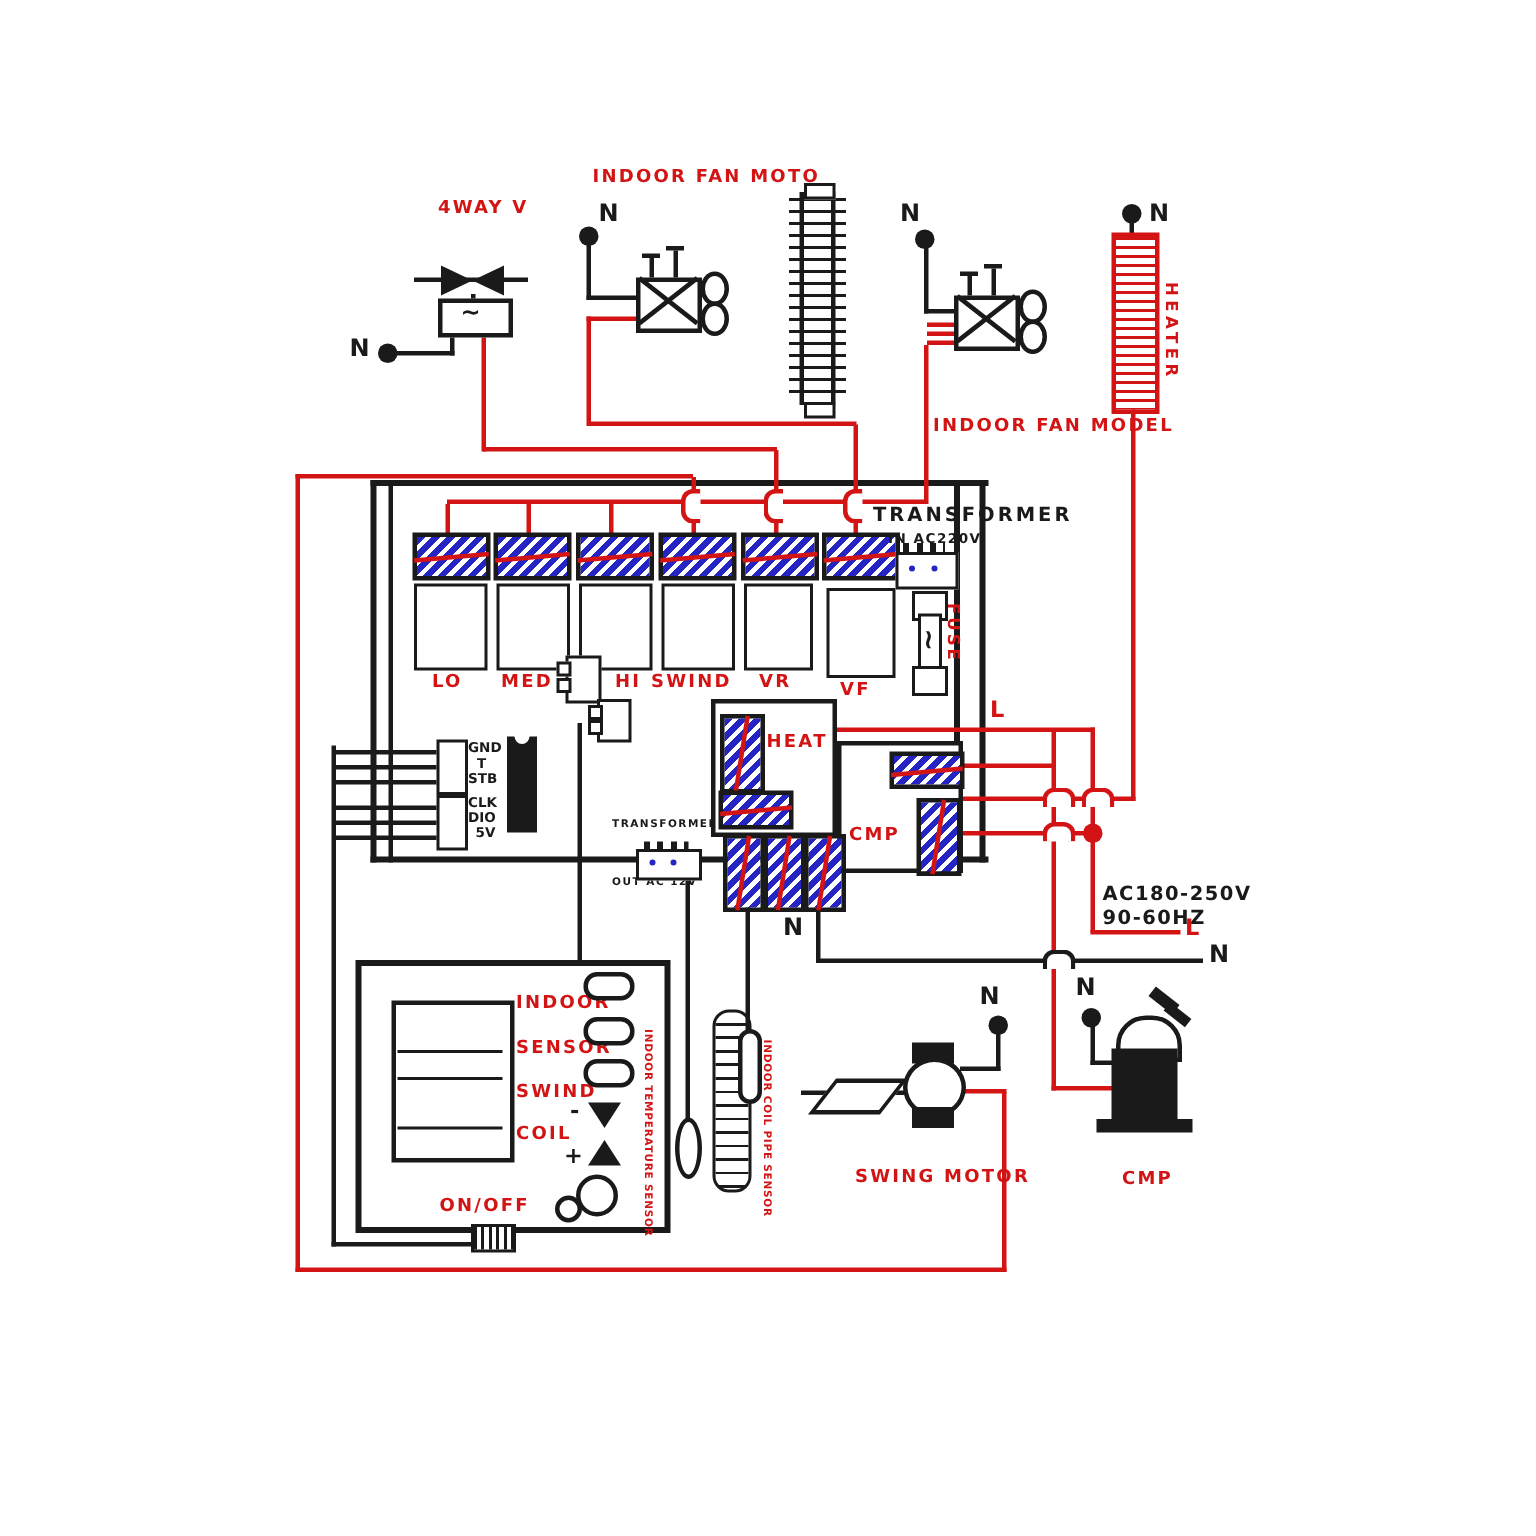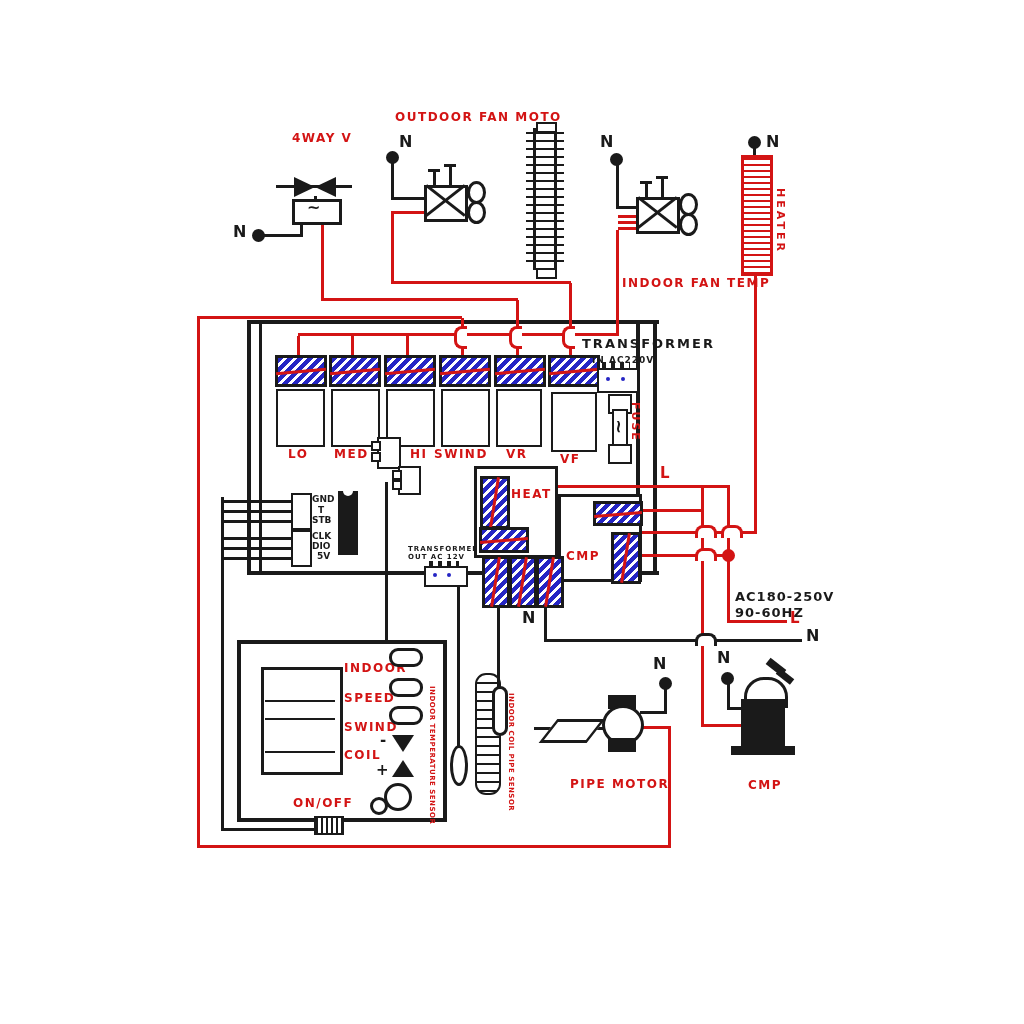--- a/index.html
+++ b/index.html
@@ -105,40 +105,40 @@
   <div class="a rl" style="left:292px;top:131px;font-size:12px">4WAY V</div>
   <div class="a trr" style="left:294px;top:177px"></div>
   <div class="a trl" style="left:315px;top:177px"></div>
   <div class="a bk" style="left:276px;top:185px;width:76px;height:3px"></div>
   <div class="a bk" style="left:314px;top:196px;width:3px;height:6px"></div>
   <div class="a box" style="left:292px;top:199px;width:44px;height:20px"></div>
   <div class="a bl" style="left:307px;top:198px;font-size:16px;font-style:italic">~</div>
   <div class="a dot" style="left:252px;top:229px;width:13px;height:13px"></div>
   <div class="a bl" style="left:233px;top:222px;font-size:16px">N</div>
 
-  <div class="a rl" style="left:395px;top:110px;font-size:12px">OUTDOOR FAN MOTO</div>
+  <div class="a rl" style="left:395px;top:110px;font-size:12px">INDOOR FAN MOTO</div>
   <div class="a dot" style="left:386px;top:151px;width:13px;height:13px"></div>
   <div class="a bl" style="left:399px;top:132px;font-size:16px">N</div>
   <div class="a bk" style="left:428px;top:169px;width:12px;height:3px"></div>
   <div class="a bk" style="left:433px;top:172px;width:3px;height:14px"></div>
   <div class="a bk" style="left:444px;top:164px;width:12px;height:3px"></div>
   <div class="a bk" style="left:449px;top:167px;width:3px;height:19px"></div>
   <div class="a box" style="left:424px;top:185px;width:38px;height:31px"></div>
   <div class="a bk" style="left:421px;top:199px;width:49px;height:3px;transform:rotate(38deg)"></div>
   <div class="a bk" style="left:421px;top:199px;width:49px;height:3px;transform:rotate(-38deg)"></div>
   <div class="a crc" style="left:467px;top:181px;width:13px;height:17px"></div>
   <div class="a crc" style="left:467px;top:201px;width:13px;height:17px"></div>
 
   <div class="a fins" style="left:526px;top:132px;width:38px;height:134px"></div>
   <div class="a bk" style="left:533px;top:128px;width:3px;height:142px"></div>
   <div class="a bk" style="left:554px;top:128px;width:3px;height:142px"></div>
   <div class="a box2" style="left:536px;top:122px;width:17px;height:7px"></div>
   <div class="a box2" style="left:536px;top:268px;width:17px;height:7px"></div>
 
-  <div class="a rl" style="left:622px;top:276px;font-size:12px">INDOOR FAN TEMP</div>
+  <div class="a rl" style="left:622px;top:276px;font-size:12px">INDOOR FAN MODEL</div>
   <div class="a dot" style="left:610px;top:153px;width:13px;height:13px"></div>
   <div class="a bl" style="left:600px;top:132px;font-size:16px">N</div>
   <div class="a bk" style="left:640px;top:181px;width:12px;height:3px"></div>
   <div class="a bk" style="left:645px;top:184px;width:3px;height:14px"></div>
   <div class="a bk" style="left:656px;top:176px;width:12px;height:3px"></div>
   <div class="a bk" style="left:661px;top:179px;width:3px;height:19px"></div>
   <div class="a box" style="left:636px;top:197px;width:38px;height:31px"></div>
   <div class="a bk" style="left:633px;top:211px;width:49px;height:3px;transform:rotate(38deg)"></div>
   <div class="a bk" style="left:633px;top:211px;width:49px;height:3px;transform:rotate(-38deg)"></div>
   <div class="a crc" style="left:679px;top:193px;width:13px;height:17px"></div>
@@ -204,21 +204,21 @@
   <div class="a bl" style="left:312px;top:494px;font-size:9px">GND</div>
   <div class="a bl" style="left:318px;top:505px;font-size:9px">T</div>
   <div class="a bl" style="left:312px;top:515px;font-size:9px">STB</div>
   <div class="a bl" style="left:312px;top:531px;font-size:9px">CLK</div>
   <div class="a bl" style="left:312px;top:541px;font-size:9px">DIO</div>
   <div class="a bl" style="left:317px;top:551px;font-size:9px">5V</div>
   <div class="a blk" style="left:338px;top:491px;width:20px;height:64px"></div>
   <div class="a" style="left:343px;top:488px;width:10px;height:8px;background:#fff;border-radius:0 0 6px 6px"></div>
 
   <div class="a bl" style="left:408px;top:545px;font-size:7px;letter-spacing:1px">TRANSFORMER</div>
-  <div class="a bl" style="left:408px;top:553px;font-size:7px;letter-spacing:1px">OUT AC 12V</div>
+  <div class="a bl" style="left:408px;top:584px;font-size:7px;letter-spacing:1px">OUT AC 12V</div>
   <div class="a pins" style="left:429px;top:561px;width:30px;height:6px"></div>
   <div class="a box2" style="left:424px;top:566px;width:40px;height:17px"></div>
   <div class="a" style="left:433px;top:573px;width:4px;height:4px;background:#2525c4;border-radius:50%"></div>
   <div class="a" style="left:447px;top:573px;width:4px;height:4px;background:#2525c4;border-radius:50%"></div>
 
   <div class="a box" style="left:474px;top:466px;width:78px;height:86px"></div>
   <div class="a sc" style="left:480px;top:476px;width:24px;height:47px">
       <div class="scr-v"></div>
     </div>
   <div class="a sc" style="left:479px;top:527px;width:44px;height:20px">
@@ -249,21 +249,21 @@
   <div class="a bl" style="left:735px;top:605px;font-size:13px;letter-spacing:1px">90-60HZ</div>
   <div class="a rl" style="left:790px;top:609px;font-size:15px">L</div>
   <div class="a bl" style="left:806px;top:626px;font-size:16px">N</div>
 
   <div class="a" style="left:237px;top:640px;width:202px;height:174px;border:4px solid #1a1a1a;background:#fff"></div>
   <div class="a box" style="left:261px;top:667px;width:76px;height:102px"></div>
   <div class="a bk" style="left:265px;top:700px;width:70px;height:2px"></div>
   <div class="a bk" style="left:265px;top:718px;width:70px;height:2px"></div>
   <div class="a bk" style="left:265px;top:751px;width:70px;height:2px"></div>
   <div class="a rl" style="left:344px;top:661px;font-size:12px">INDOOR</div>
-  <div class="a rl" style="left:344px;top:691px;font-size:12px">SPEED</div>
+  <div class="a rl" style="left:344px;top:691px;font-size:12px">SENSOR</div>
   <div class="a rl" style="left:344px;top:720px;font-size:12px">SWIND</div>
   <div class="a rl" style="left:344px;top:748px;font-size:12px">COIL</div>
   <div class="a pill" style="left:389px;top:648px;width:28px;height:13px"></div>
   <div class="a pill" style="left:389px;top:678px;width:28px;height:13px"></div>
   <div class="a pill" style="left:389px;top:706px;width:28px;height:13px"></div>
   <div class="a bl" style="left:380px;top:731px;font-size:15px">-</div>
   <div class="a td" style="left:392px;top:735px"></div>
   <div class="a bl" style="left:376px;top:761px;font-size:15px">+</div>
   <div class="a tu" style="left:392px;top:760px"></div>
   <div class="a crc" style="left:384px;top:783px;width:22px;height:22px"></div>
@@ -277,21 +277,21 @@
   <div class="a" style="left:492px;top:686px;width:10px;height:44px;border:3px solid #1a1a1a;border-radius:8px;background:#fff"></div>
   <div class="a rl vt" style="left:507px;top:693px;font-size:7px;letter-spacing:0.5px">INDOOR COIL PIPE SENSOR</div>
 
   <div class="a bk" style="left:534px;top:727px;width:74px;height:3px"></div>
   <div class="a" style="left:548px;top:719px;width:42px;height:18px;border:3px solid #1a1a1a;background:#fff;transform:skewX(-38deg)"></div>
   <div class="a blk" style="left:608px;top:695px;width:28px;height:14px"></div>
   <div class="a crc" style="left:602px;top:705px;width:36px;height:34px"></div>
   <div class="a blk" style="left:608px;top:738px;width:28px;height:14px"></div>
   <div class="a dot" style="left:659px;top:677px;width:13px;height:13px"></div>
   <div class="a bl" style="left:653px;top:654px;font-size:16px">N</div>
-  <div class="a rl" style="left:570px;top:777px;font-size:12px">PIPE MOTOR</div>
+  <div class="a rl" style="left:570px;top:777px;font-size:12px">SWING MOTOR</div>
 
   <div class="a" style="left:744px;top:677px;width:38px;height:25px;border:3px solid #1a1a1a;border-radius:20px 20px 0 0;background:#fff"></div>
   <div class="a blk" style="left:766px;top:663px;width:20px;height:8px;transform:rotate(38deg)"></div>
   <div class="a blk" style="left:776px;top:673px;width:18px;height:7px;transform:rotate(38deg)"></div>
   <div class="a blk" style="left:741px;top:699px;width:44px;height:49px"></div>
   <div class="a blk" style="left:731px;top:746px;width:64px;height:9px"></div>
   <div class="a dot" style="left:721px;top:672px;width:13px;height:13px"></div>
   <div class="a bl" style="left:717px;top:648px;font-size:16px">N</div>
   <div class="a rl" style="left:748px;top:778px;font-size:12px">CMP</div>
 

